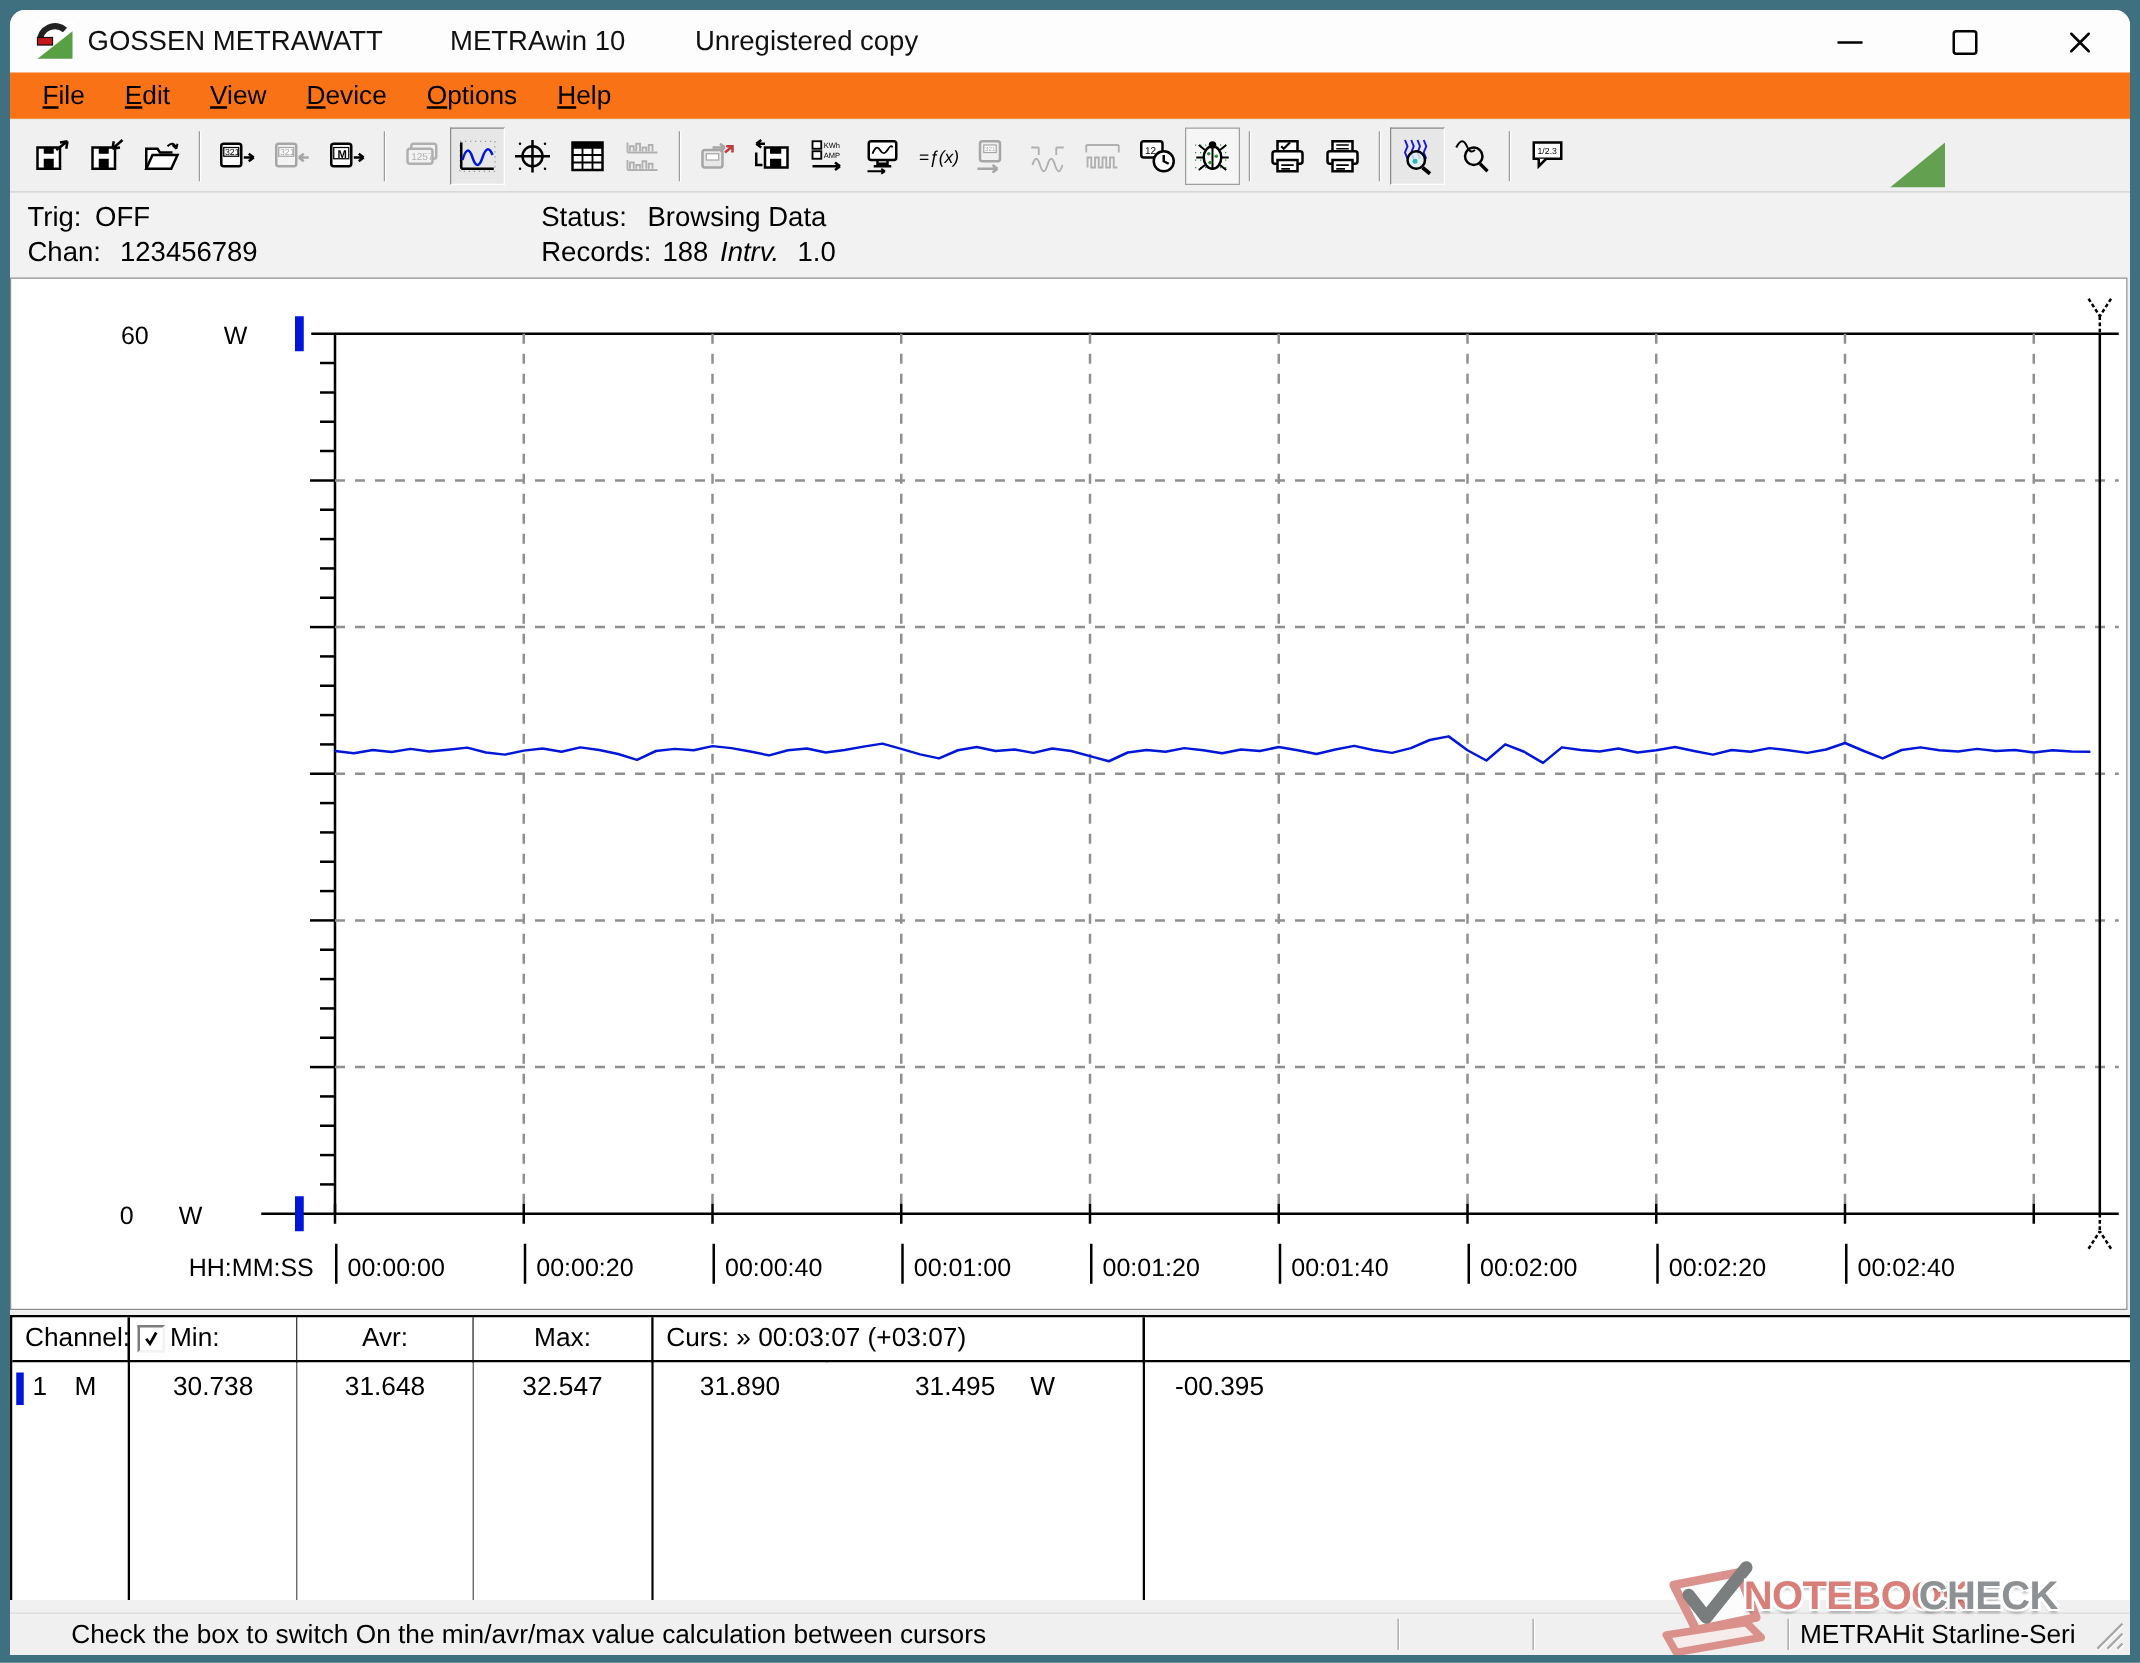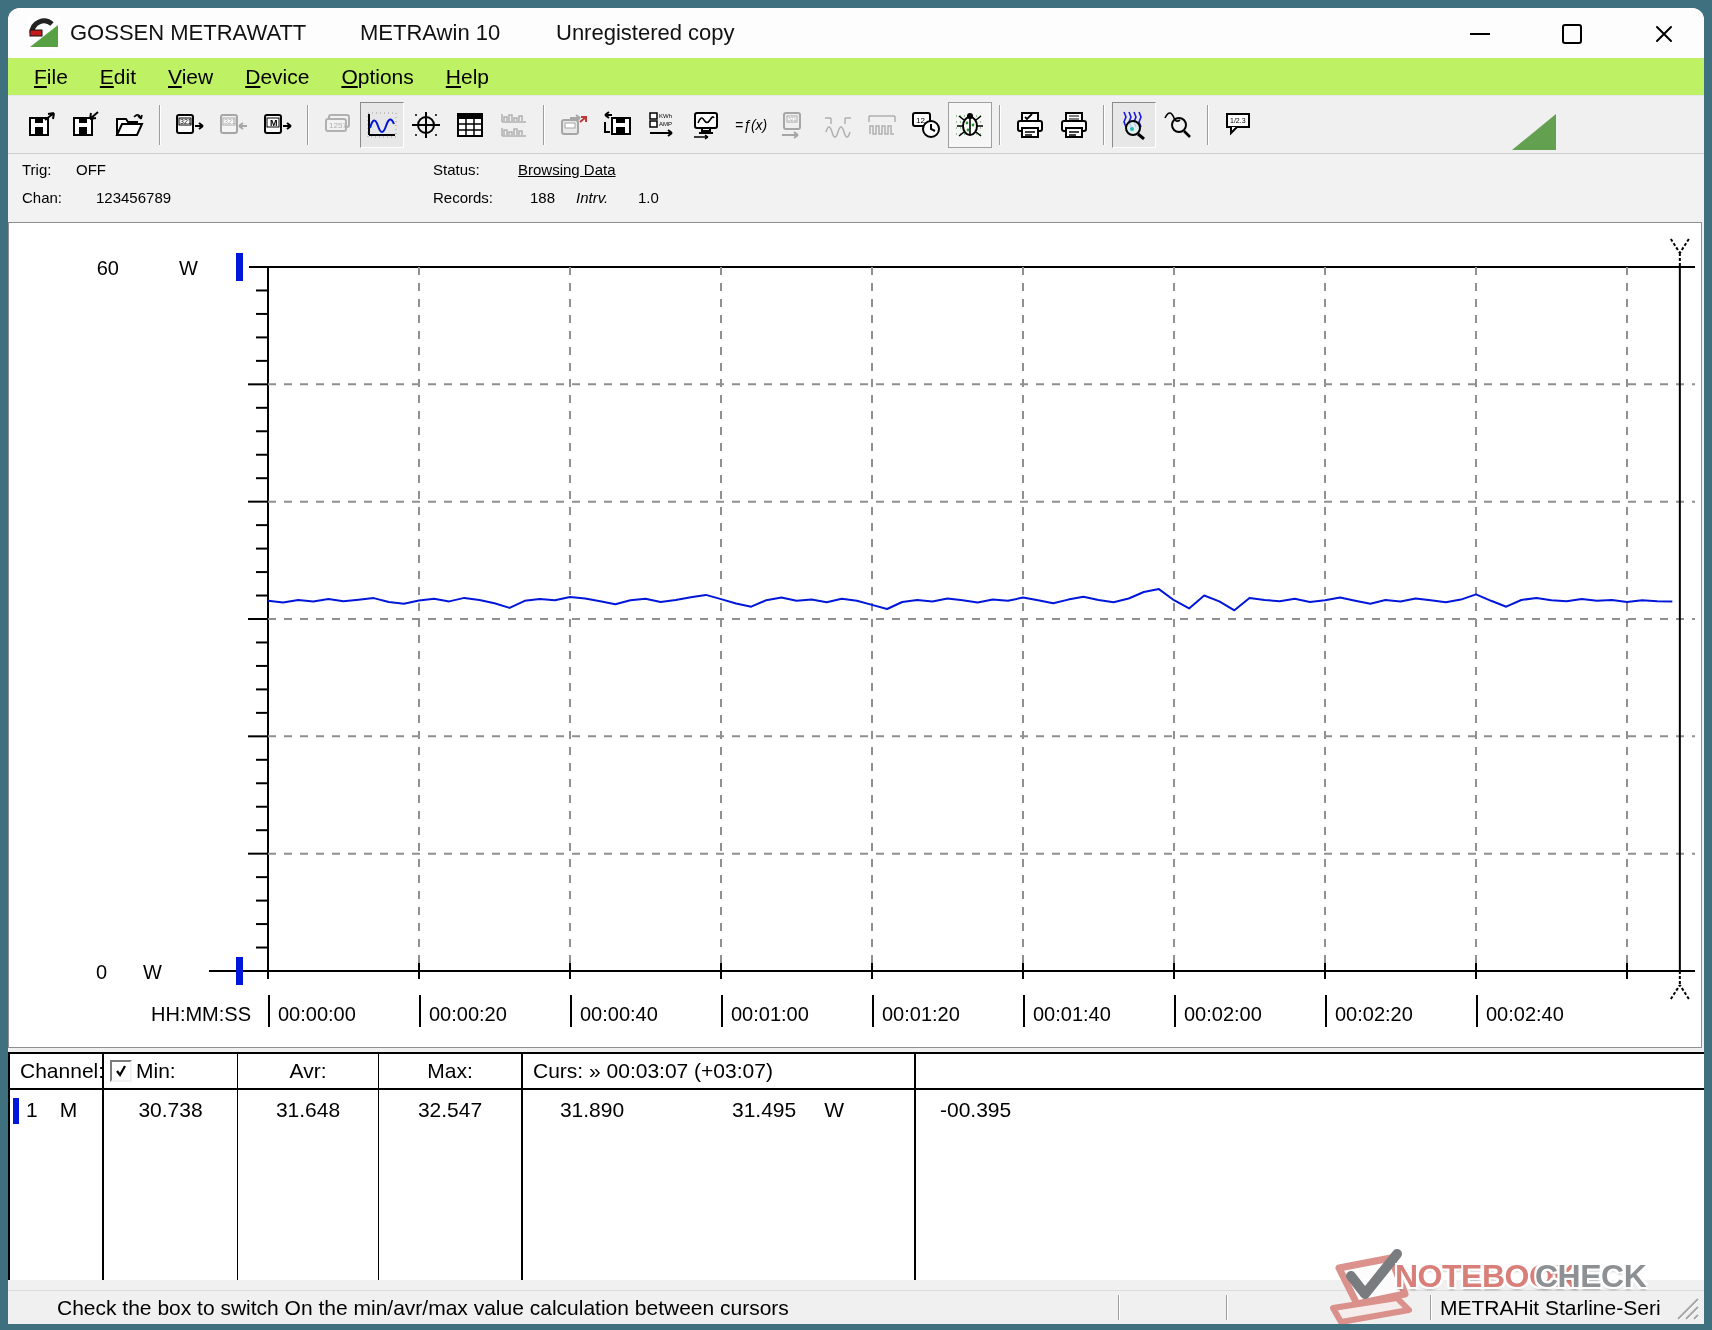--- a/index.html
+++ b/index.html
@@ -6,35 +6,35 @@
     font-family:"Liberation Sans",sans-serif;-webkit-font-smoothing:antialiased;}
   .window{position:absolute;left:8px;top:8px;width:1696px;height:1316px;background:#f0f0f0;
     border-radius:12px 12px 0 0;overflow:hidden;}
   
   .titlebar{position:absolute;left:0;top:0;width:100%;height:50px;background:#fdfdfd;}
   .app-icon{position:absolute;left:20px;top:9px;width:32px;height:32px;}
   .title-text{position:absolute;top:0;height:50px;line-height:50px;font-size:22px;color:#111;}
   #t1{left:62px;} #t2{left:352px;} #t3{left:548px;}
   .wbtn{position:absolute;top:6px;width:64px;height:40px;display:flex;align-items:center;justify-content:center;}
   
-  .menubar{position:absolute;left:0;top:50px;width:100%;height:38px;background:#bef264;border-bottom:1px solid #e6e6e6;
+  .menubar{position:absolute;left:0;top:50px;width:100%;height:38px;background:#f97316;border-bottom:1px solid #e6e6e6;
     display:flex;align-items:center;padding-left:14px;box-sizing:border-box;}
   .menu-item{font-size:21px;color:#000;padding:3px 12px;margin-right:8px;}
   .menu-item::first-letter{text-decoration:underline;}
   
   .toolbar{position:absolute;left:0;top:88px;width:100%;height:58px;background:#f0f0f0;
     border-bottom:1px solid #cfcfcf;display:flex;align-items:center;padding-left:12px;box-sizing:border-box;}
   .tbtn{width:42px;height:44px;display:flex;align-items:center;justify-content:center;flex:0 0 auto;border:1px solid transparent;}
   .tbtn.pressed{background:#e7e7e7;border:1px solid;border-color:#8a8a8a #ffffff #ffffff #8a8a8a;}
   .tbtn.outlined{border:1px solid #9f9f9f;background:#f6f6f6;}
   .tsep{width:0;height:40px;border-left:1px solid #9d9d9d;border-right:1px solid #ffffff;margin:0 7px;flex:0 0 auto;}
   .corner-tri{position:absolute;right:148px;top:18px;}
   
   .statuspanel{position:absolute;left:0;top:147px;width:100%;height:65px;background:#f2f2f2;}
-  .sp{position:absolute;font-size:15px;color:#000;white-space:pre;}
+  .sp{position:absolute;font-size:22px;color:#000;white-space:pre;}
   
   .chartpanel{position:absolute;left:0;top:214px;width:1694px;height:826px;background:#ffffff;
     border:1px solid #8f8f8f;box-sizing:border-box;}
   
   .tablepanel{position:absolute;left:0;top:1044px;width:1696px;height:228px;background:#ffffff;
     border-top:2px solid #000;box-sizing:border-box;
     display:grid;grid-template-columns:92px 2px 133px 1px 140px 1px 142px 2px 138px 1px 252px 2px 1fr;
     grid-template-rows:34px 2px 190px;}
   .tablepanel{border-left:2px solid #000;}
   .vline{background:#000;grid-row:1/4;}
@@ -314,21 +314,21 @@
         <polygon points="44,0 44,36 0,36" fill="#63a04f"></polygon>
       </svg>
   </div>
 
   <div class="statuspanel">
     <span class="sp" style="left:14px;top:6px;">Trig:</span>
     <span class="sp" style="left:68px;top:6px;">OFF</span>
     <span class="sp" style="left:14px;top:34px;">Chan:</span>
     <span class="sp" style="left:88px;top:34px;">123456789</span>
     <span class="sp" style="left:425px;top:6px;">Status:</span>
-    <span class="sp" style="left:510px;top:6px;text-decoration:underline;">Browsing Data</span>
+    <span class="sp" style="left:510px;top:6px;">Browsing Data</span>
     <span class="sp" style="left:425px;top:34px;">Records:</span>
     <span class="sp" style="left:522px;top:34px;">188</span>
     <span class="sp" style="left:568px;top:34px;font-style:italic;">Intrv.</span>
     <span class="sp" style="left:630px;top:34px;">1.0</span>
   </div>
 
   <div class="chartpanel">
     <svg id="chart-svg" width="1692" height="824" viewBox="0 0 1692 824">
         <line x1="240" y1="44" x2="1686" y2="44" stroke="#000" stroke-width="2"></line>
         <line x1="200" y1="748" x2="1686" y2="748" stroke="#000" stroke-width="2"></line>

